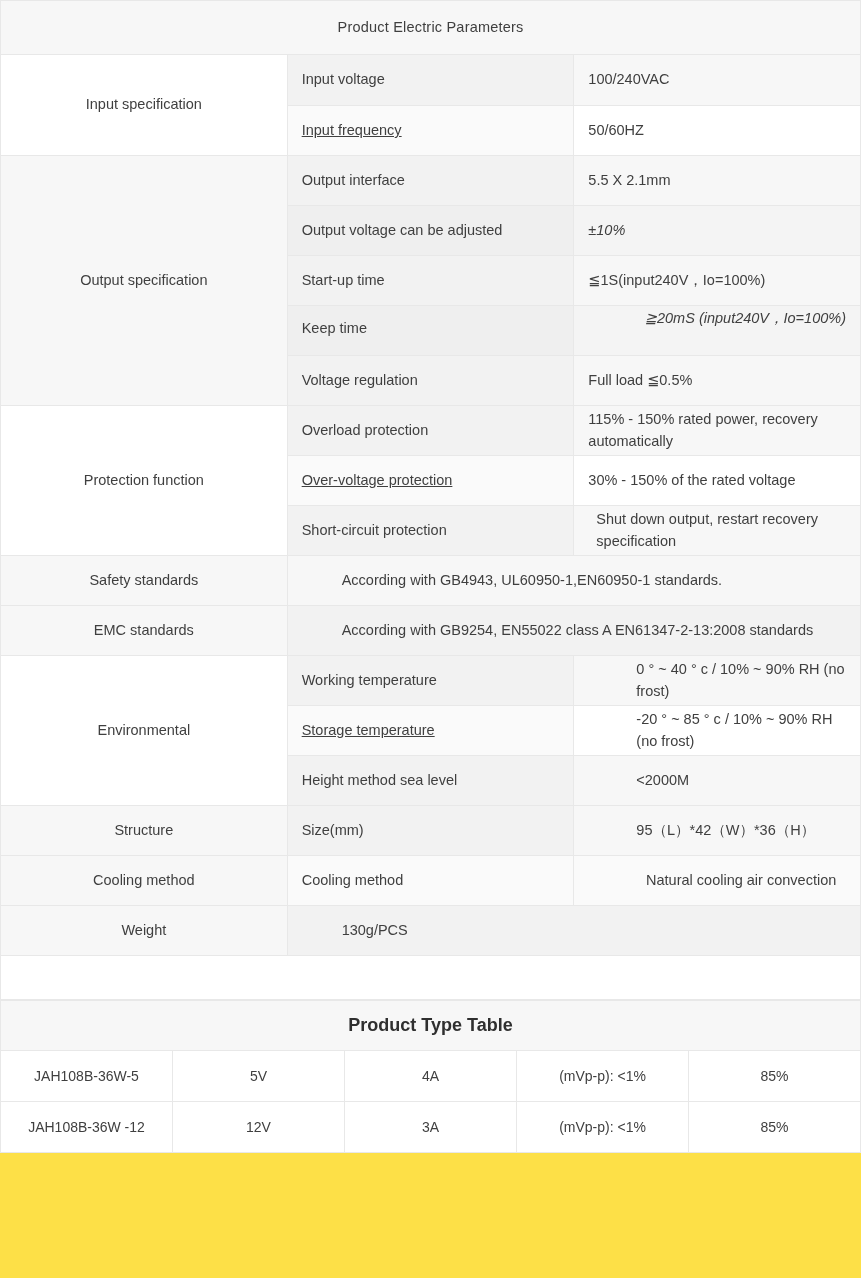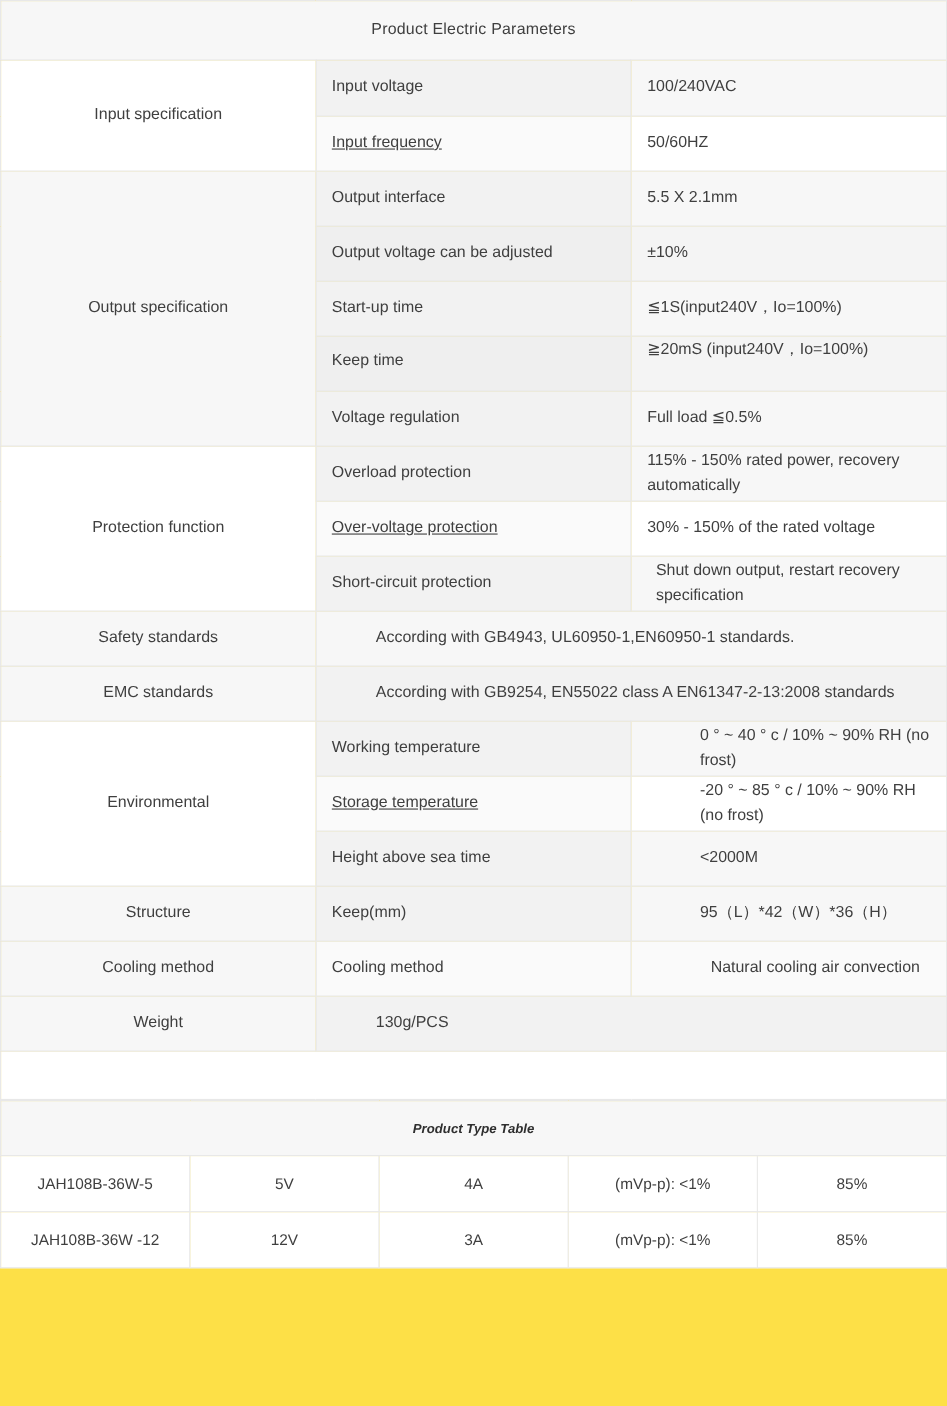--- a/index.html
+++ b/index.html
@@ -51,21 +51,21 @@
   }
   .cat.shade { background: #f7f7f7; }
   .sub {
     width: 260px;
     background: #f2f2f2;
   }
   .val { background: #f7f7f7; }
   .row-white .sub { background: #fafafa; text-decoration: underline; }
   .row-white .val { background: #ffffff; }
   .r-alt .sub { background: #efefef; }
-  .r-alt .val { background: #f4f4f4; }
+  .r-alt .val { background: #f4f4f4; font-style: italic; }
   .small { font-size: 12.5px; }
   td.h53 { height: 51px; }
   td.h50 { height: 50px; }
   .spacer-row td {
     border: none;
     height: 44px;
     background: #ffffff;
   }
 
   
@@ -79,24 +79,23 @@
     border: 1px solid #e8e8e8;
     height: 51px;
     font-size: 14px;
     text-align: center;
     color: #3f3f3f;
     padding: 0 6px;
   }
   .types .t-title {
     background: #f7f7f7;
     font-weight: bold;
-    font-size: 12px;
+    font-size: 18px;
     color: #2f2f2f;
     height: 50px;
-    font-style: italic;
   }
   .types .hdr { background: #fbfbfb; font-size: 14.5px; }
   .types .c1 { width: 198px; }
   .types .c2 { width: 160px; }
   .types .c3 { width: 158px; }
   .types .c4 { width: 164px; }
   .types .c5 { width: 181px; }
   .types tr.body td { background: #ffffff; }
   .types tr.body td.shadecell { background: #f7f7f7; }
 </style>
@@ -129,21 +128,21 @@
       <tr class="r-alt">
         <td class="sub h50">Output voltage can be adjusted</td>
         <td class="val h50">±10%</td>
       </tr>
       <tr>
         <td class="sub h50">Start-up time</td>
         <td class="val h50 small">≦1S(input240V，Io=100%)</td>
       </tr>
       <tr class="r-alt">
         <td class="sub h50" style="vertical-align:top;padding-top:12px;">Keep time</td>
-        <td class="val h50 small" style="vertical-align:bottom;padding-bottom:26px;">≧20mS (input240V，Io=100%)</td>
+        <td class="val h50 small" style="vertical-align:bottom;padding-bottom:26px;text-align:right;">≧20mS (input240V，Io=100%)</td>
       </tr>
       <tr>
         <td class="sub h50">Voltage regulation</td>
         <td class="val h50">Full load ≦0.5%</td>
       </tr>
 
       <tr>
         <td class="cat" rowspan="3">Protection function</td>
         <td class="sub h50">Overload protection</td>
         <td class="val h50">115% - 150% rated power, recovery automatically</td>
@@ -170,27 +169,27 @@
       <tr>
         <td class="cat" rowspan="3">Environmental</td>
         <td class="sub h50">Working temperature</td>
         <td class="val h50" style="padding-left:62px;">0 ° ~ 40 ° c / 10% ~ 90% RH (no frost)</td>
       </tr>
       <tr class="row-white">
         <td class="sub h50">Storage temperature</td>
         <td class="val h50" style="padding-left:62px;">-20 ° ~ 85 ° c / 10% ~ 90% RH (no frost)</td>
       </tr>
       <tr>
-        <td class="sub h50">Height above sea time</td>
+        <td class="sub h50">Height method sea level</td>
         <td class="val h50 small" style="padding-left:62px;">&lt;2000M</td>
       </tr>
 
       <tr>
         <td class="cat shade h50">Structure</td>
-        <td class="sub h50">Keep(mm)</td>
+        <td class="sub h50">Size(mm)</td>
         <td class="val h50 small" style="padding-left:62px;">95（L）*42（W）*36（H）</td>
       </tr>
 
       <tr>
         <td class="cat shade h50">Cooling method</td>
         <td class="sub h50" style="background:#fafafa;">Cooling method</td>
         <td class="val h50" style="background:#fafafa;padding-left:62px;text-align:center;">Natural cooling air convection</td>
       </tr>
 
       <tr>

